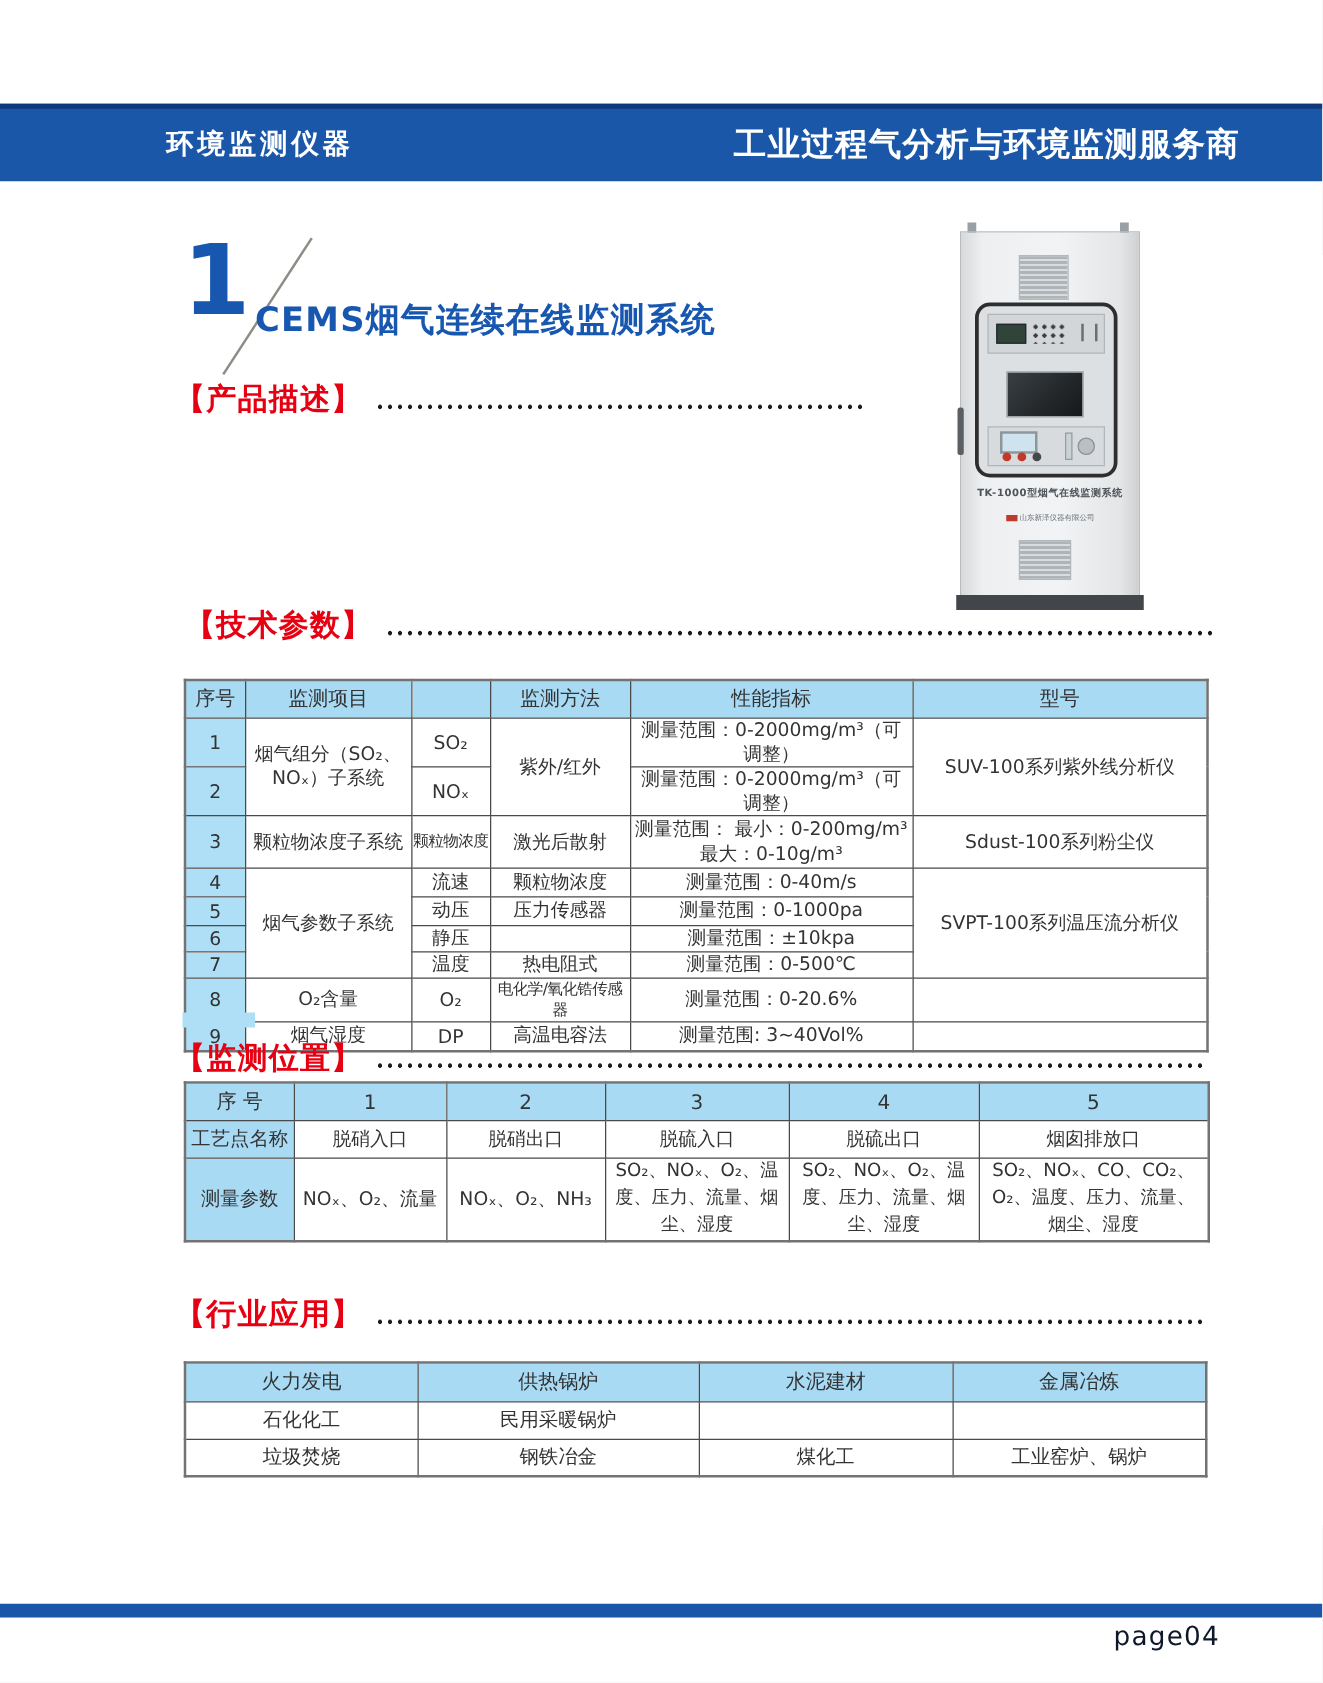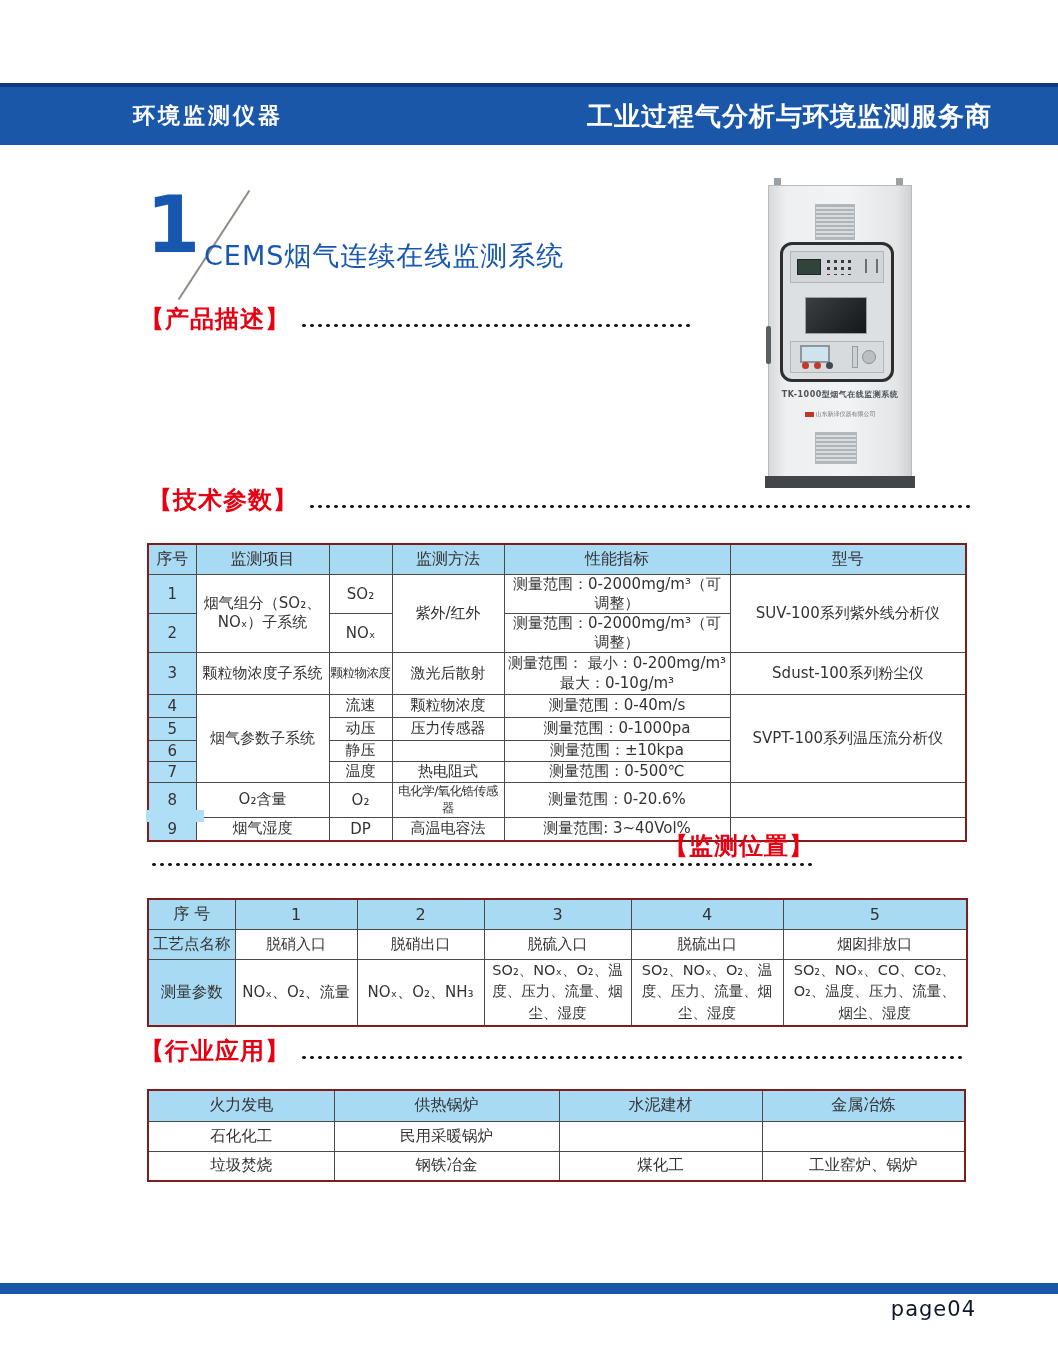--- a/index.html
+++ b/index.html
@@ -14,47 +14,47 @@
   .topbar .rt{position:absolute;right:66px;top:0;height:58px;line-height:58px;color:#fff;
               font-size:26px;font-weight:bold;letter-spacing:1px;}
   .botbar{position:absolute;left:0;top:1283px;width:100%;height:11px;background:#1a57a8;}
   .pagenum{position:absolute;right:82px;top:1297px;font-size:21px;color:#0f172a;letter-spacing:1px;}
 
   
   .bignum{position:absolute;left:146px;top:186px;font-size:78px;line-height:1;font-weight:bold;
           color:#1857b0;}
   .slash{position:absolute;left:213px;top:180px;width:2px;height:130px;background:#8f8b85;
          transform:rotate(33deg);}
-  .sectitle{position:absolute;left:204px;top:238px;font-size:27px;font-weight:normal;color:#1857b0;
+  .sectitle{position:absolute;left:204px;top:238px;font-size:27px;font-weight:bold;color:#1857b0;
             letter-spacing:1px;text-align:right;}
 
   
   .labelrow{position:absolute;display:flex;align-items:flex-end;}
   .redlabel{font-size:24px;font-weight:bold;color:#e60012;letter-spacing:1px;white-space:nowrap;}
   .dots{height:5px;margin:0 0 7px 10px;
         background-image:radial-gradient(circle,#1d1d1d 1.7px,transparent 1.9px);
         background-size:8px 5px;background-repeat:repeat-x;background-position:0 center;}
 
   
   .para{position:absolute;left:140px;top:350px;width:584px;font-size:19px;line-height:34px;
         color:#3d3d3d;text-indent:2em;text-align:justify;}
 
   
-  table{border-collapse:collapse;table-layout:fixed;position:absolute;border:2px solid #7f1d1d;}
+  table{border-collapse:collapse;table-layout:fixed;position:absolute;border:2px solid #737373;}
   th,td{border:1px solid #4a4a4a;text-align:center;vertical-align:middle;color:#333;
         padding:0 2px;overflow:hidden;box-sizing:border-box;}
   th{background:#a8daf4;font-weight:normal;font-size:16px;}
   .t1{left:147px;top:543px;width:818px;}
   .t1 td{font-size:15px;}
   .t1 td.no{background:#aedff7;}
   .t1 td.pre{white-space:pre-line;line-height:1.35;}
   .t1 td.sm{font-size:12.5px;letter-spacing:-0.5px;padding:0;}
   .stub{position:absolute;left:146px;top:810px;width:58px;height:12px;background:#aedff7;}
 
-  .t2{left:147px;top:898px;width:819px;}
+  .t2{left:147px;top:865px;width:819px;}
   .t2 th{font-size:16px;}
   .t2 td{font-size:15px;}
   .t2 td.rowhead{background:#a8daf4;font-size:15.5px;}
   .t2 td.dense{font-size:14.5px;line-height:1.5;padding:0 3px;}
 
   .t3{left:147px;top:1089px;width:817px;}
   .t3 td{font-size:15.5px;}
 
   
   .cabinet{position:absolute;left:742px;top:178px;width:196px;height:316px;}
@@ -230,21 +230,21 @@
       <td>烟气湿度</td>
       <td>DP</td>
       <td>高温电容法</td>
       <td>测量范围: 3~40Vol%</td>
       <td></td>
     </tr>
   </tbody>
     </table>
   <div class="stub"></div>
 
-  <div class="labelrow" style="left:140px;top:830px;flex-direction:column;">
+  <div class="labelrow" style="left:140px;top:830px;">
     <span class="redlabel">【监测位置】</span>
     <span class="dots" style="width:664px;"></span>
   </div>
 
   <table class="t2">
     <colgroup>
         <col style="width:87px">
         <col style="width:122px">
         <col style="width:127px">
         <col style="width:147px">

